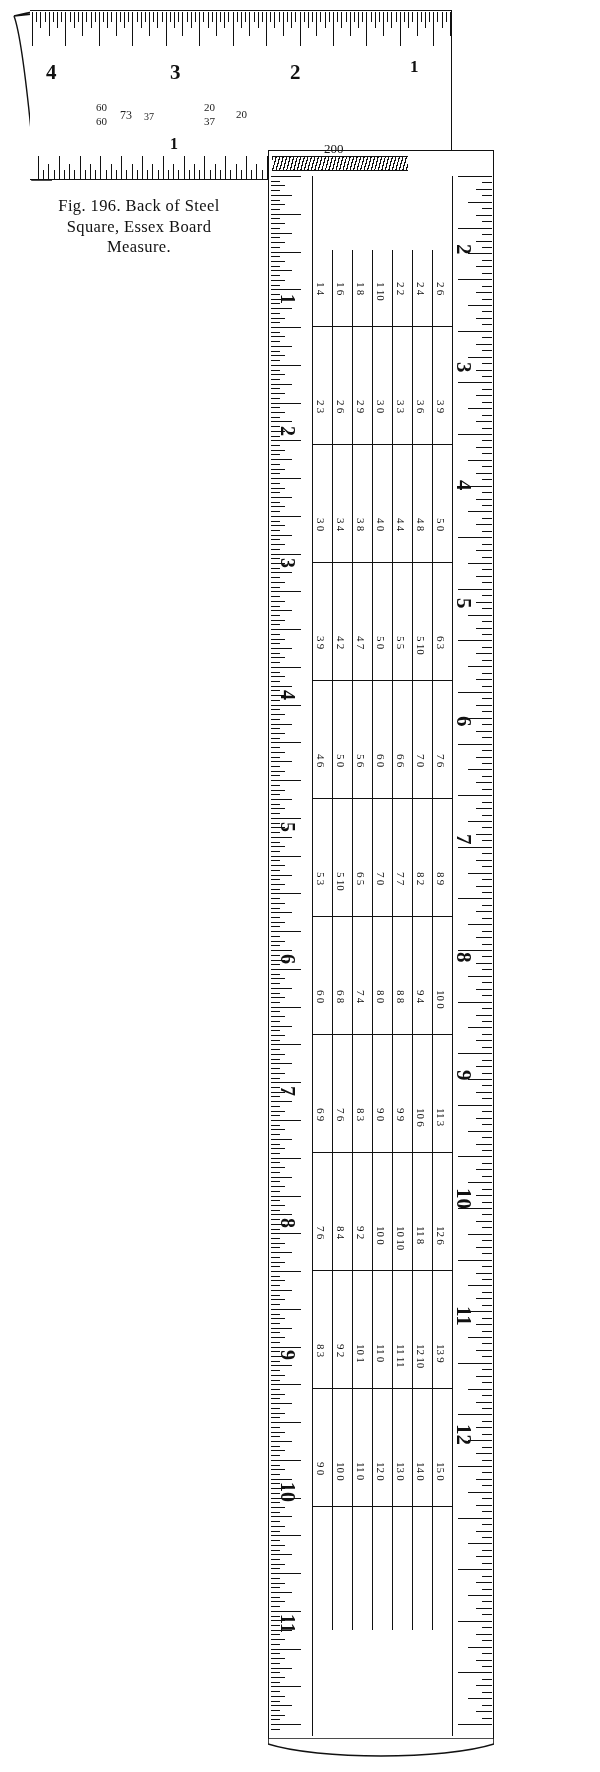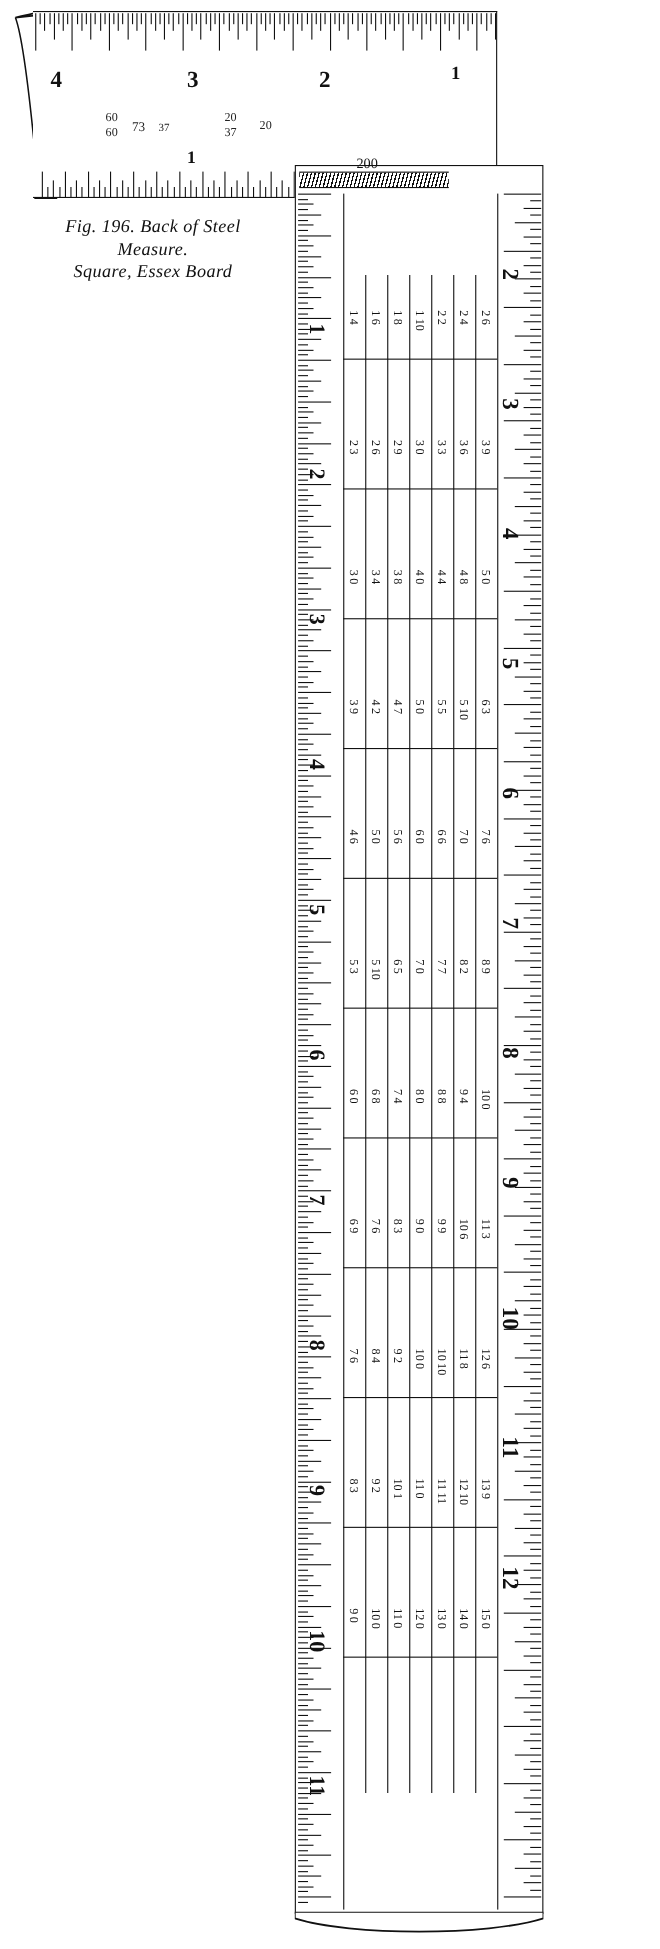--- a/index.html
+++ b/index.html
@@ -73,21 +73,21 @@
     left: 14px;
     top: 196px;
     width: 250px;
     text-align: center;
     font-family: "Liberation Serif", serif;
     font-size: 16.5px;
     line-height: 1.25;
     color: #111;
     letter-spacing: 0.4px;
   }
-  #caption .cap-line { display: block; white-space: nowrap; font-style: italic; }
+  #caption .cap-line { display: block; white-space: nowrap; }
 
   
   #blade {
     position: absolute;
     left: 268px;
     top: 150px;
     width: 226px;
     height: 1610px;
   }
   .blade-outline {
@@ -344,22 +344,22 @@
   <div class="num-small" style="left:192px; top:92px;">20</div>
   <div class="num-small" style="left:224px; top:99px;">20</div>
   <div class="num-small" style="left:84px; top:106px;">60</div>
   <div class="num-small" style="left:192px; top:106px;">37</div>
 
   <div class="num" style="left:158px; top:126px; font-size:16px;">1</div>
 </div>
 
 <div id="caption">
   <span class="cap-line">Fig. 196.  Back of Steel</span>
+  <span class="cap-line">Square,  Essex  Board</span>
   <span class="cap-line">Measure.</span>
-  <span class="cap-line">Square,  Essex  Board</span>
 </div>
 
 <div id="blade">
   <div class="blade-outline"></div>
 
   <svg class="blade-tip" width="226" height="24" viewBox="0 0 226 24">
     <path d="M 0 0 L 0 6 C 50 22, 176 22, 226 6 L 226 0 Z" fill="#ffffff" stroke="#111111" stroke-width="1.6"></path>
   </svg>
 
   <div class="hatch-bar"></div>

